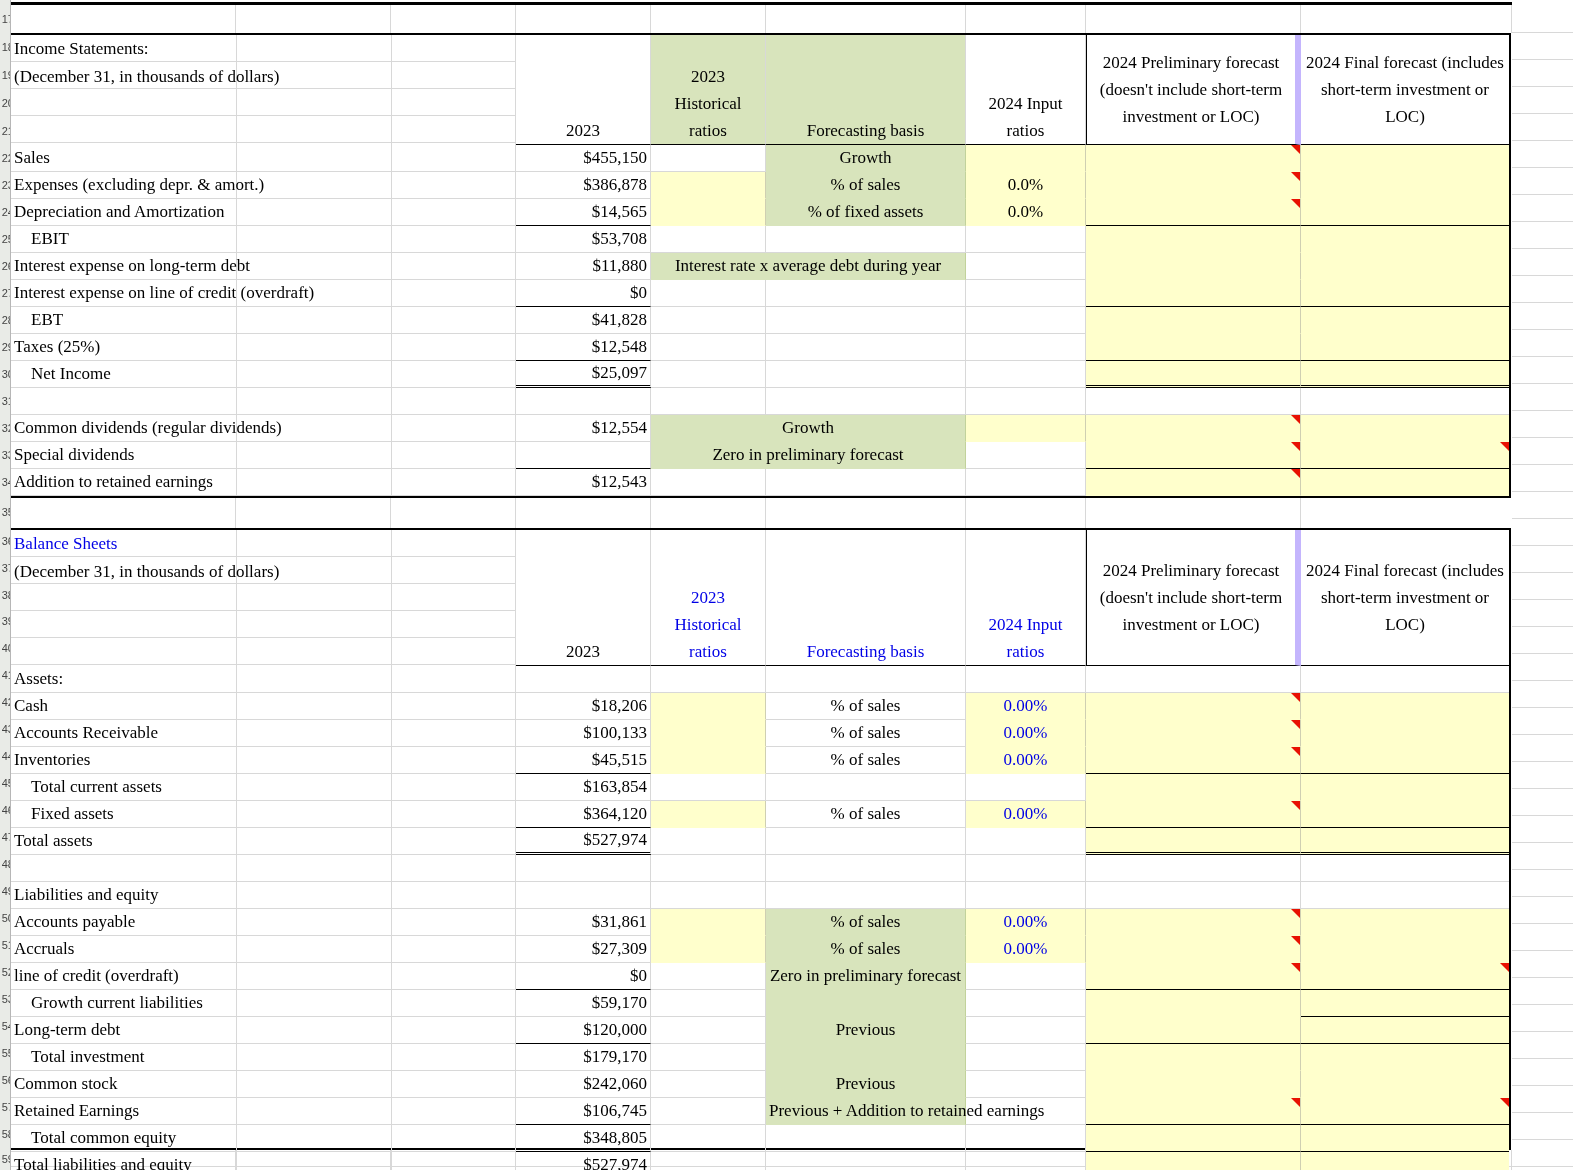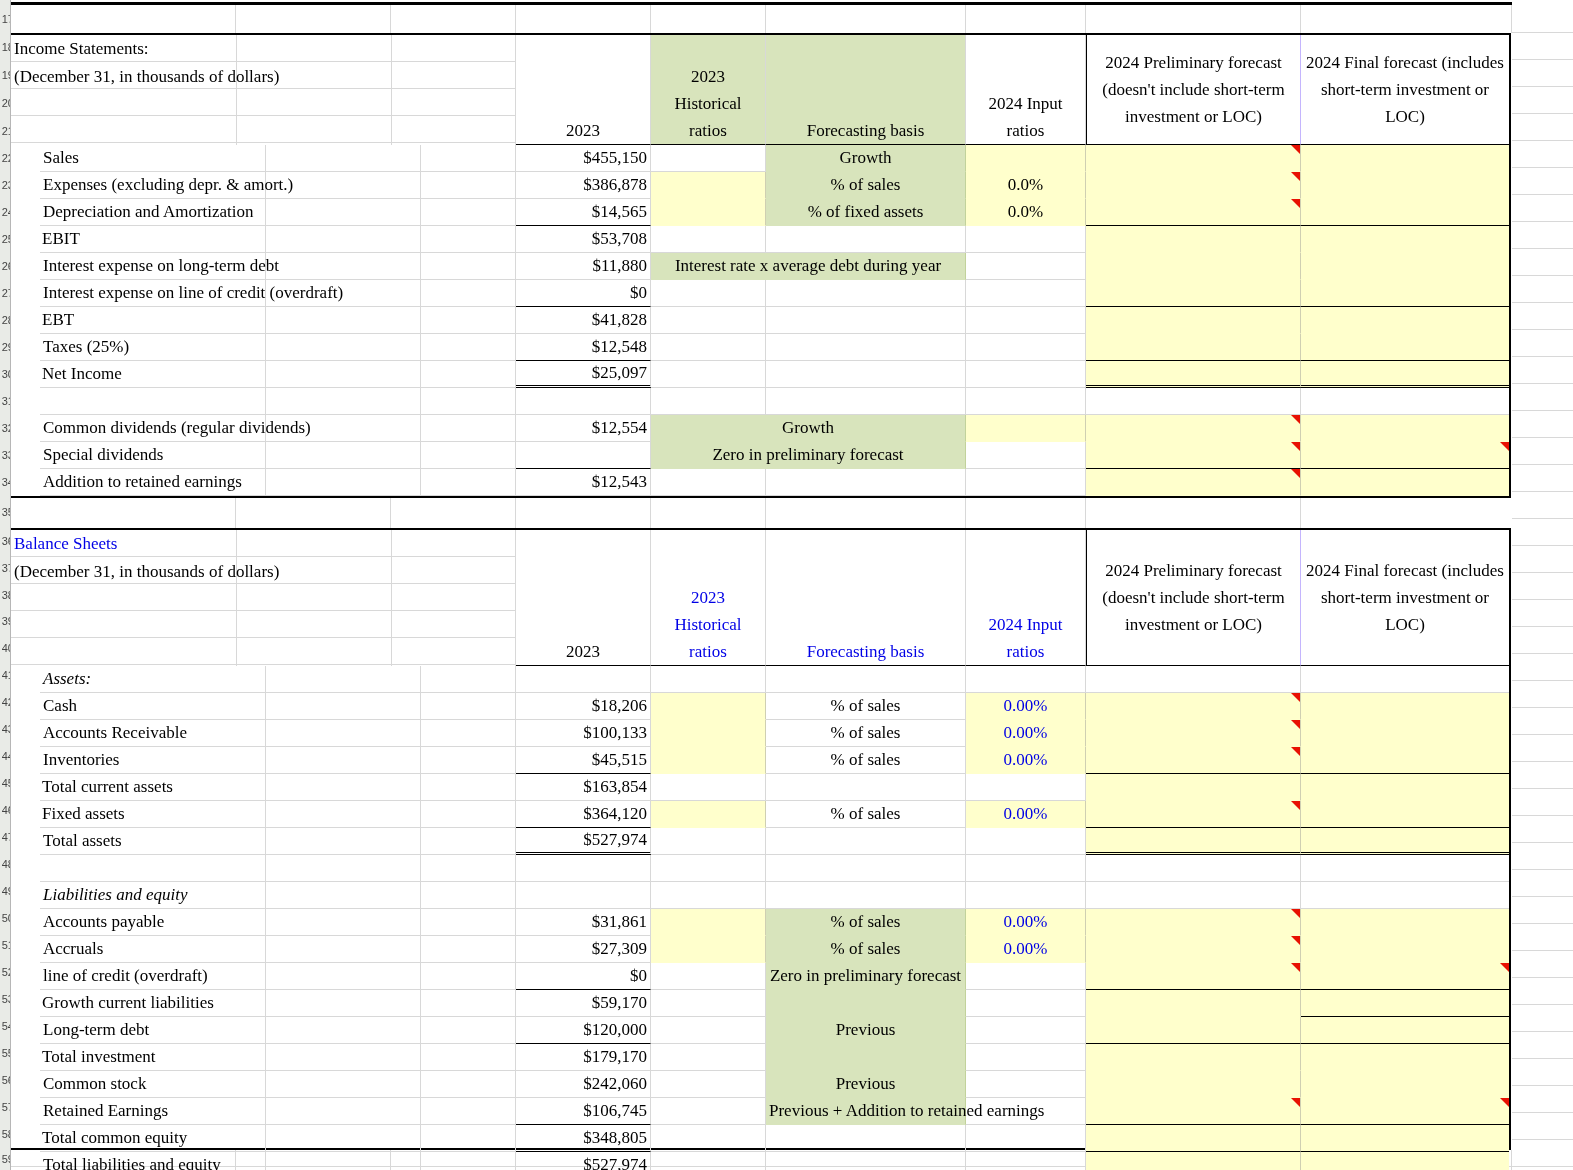--- a/index.html
+++ b/index.html
@@ -24,43 +24,43 @@
   .box{position:absolute;left:9px;width:1502px;border:2px solid #000;box-sizing:border-box;background:#fff;}
   #incomeBox{top:33px;height:465px;}
   #balanceBox{top:528px;height:622px;}
 
   .hdr,.row{display:grid;grid-template-columns:505px 135px 115px 200px 120px 215px 1fr;}
   .row{height:27px;line-height:26px;}
 
   .c{position:relative;box-sizing:border-box;border-right:1px solid #d8d8d8;border-bottom:1px solid #d8d8d8;
      padding:0 3px;overflow:hidden;white-space:nowrap;}
   .lab{background:linear-gradient(#d8d8d8,#d8d8d8) no-repeat 225px 0/1px 100%,
-               linear-gradient(#d8d8d8,#d8d8d8) no-repeat 380px 0/1px 100%;margin-left:29px;}
-  .ind{padding-left:2px;}
-  .it{font-style:italic;}
+               linear-gradient(#d8d8d8,#d8d8d8) no-repeat 380px 0/1px 100%;}
+  .ind{padding-left:20px;}
+  .it{}
   .v{text-align:right;}
   .ctr{text-align:center;}
   .y{background:#ffffcc;border-bottom-color:transparent;border-right-color:#cfcfb2;}
   .g{background:#d8e4bc;border-bottom-color:transparent;border-right-color:#c2d29b;}
   .blu{color:#0000e6;}
   .sp2{grid-column:3 / span 2;}
   .jr{border-right:none;}
   .bb{border-bottom:1px solid #000 !important;}
   .bbd{border-bottom:3px double #000 !important;line-height:23px;}
   .ov{overflow:visible;z-index:3;}
   .tri::after,.trij::after{content:"";position:absolute;top:0;right:0;
      border-left:9px solid transparent;border-top:9px solid #e81102;}
 
   
   .hc{position:relative;box-sizing:border-box;border-right:1px solid #d8d8d8;
       display:flex;align-items:flex-end;justify-content:center;text-align:center;
       line-height:27px;padding:0 2px;}
   .hb{border-bottom:1px solid #000;}
   .pre{white-space:pre-line;}
-  .hi{border-left:1px solid #000;border-right:1px solid #c4b5fd;align-items:center;}
+  .hi{border-left:1px solid #000;border-right:6px solid #c4b5fd;align-items:center;}
   .hj{align-items:center;border-right:none;}
   .hlab{position:relative;box-sizing:border-box;border-right:1px solid #d8d8d8;
         background:linear-gradient(#d8d8d8,#d8d8d8) no-repeat 225px 0/1px 100%,
                    linear-gradient(#d8d8d8,#d8d8d8) no-repeat 380px 0/1px 100%,
                    repeating-linear-gradient(to bottom,transparent 0 26px,#d8d8d8 26px 27px);}
   .tl{height:28px;line-height:28px;padding-left:3px;white-space:nowrap;}
 </style>
 </head>
 <body>
 

